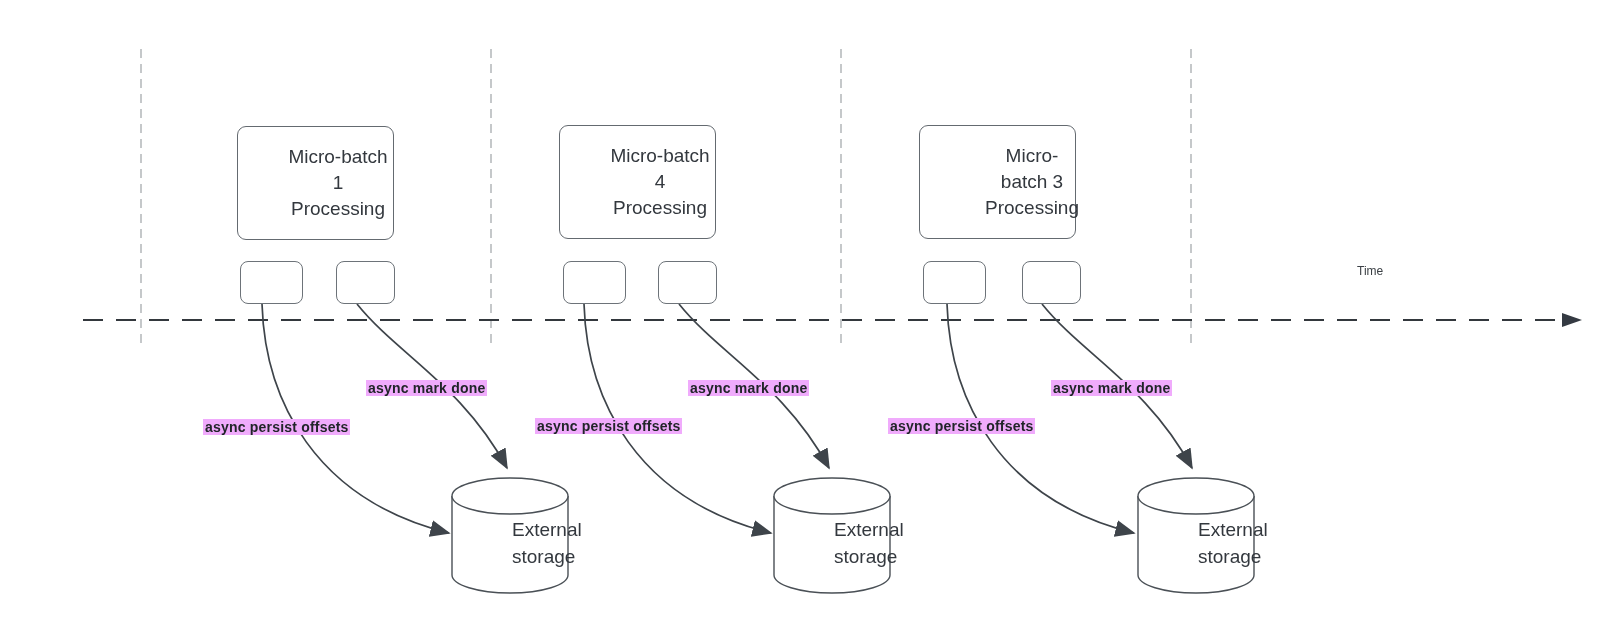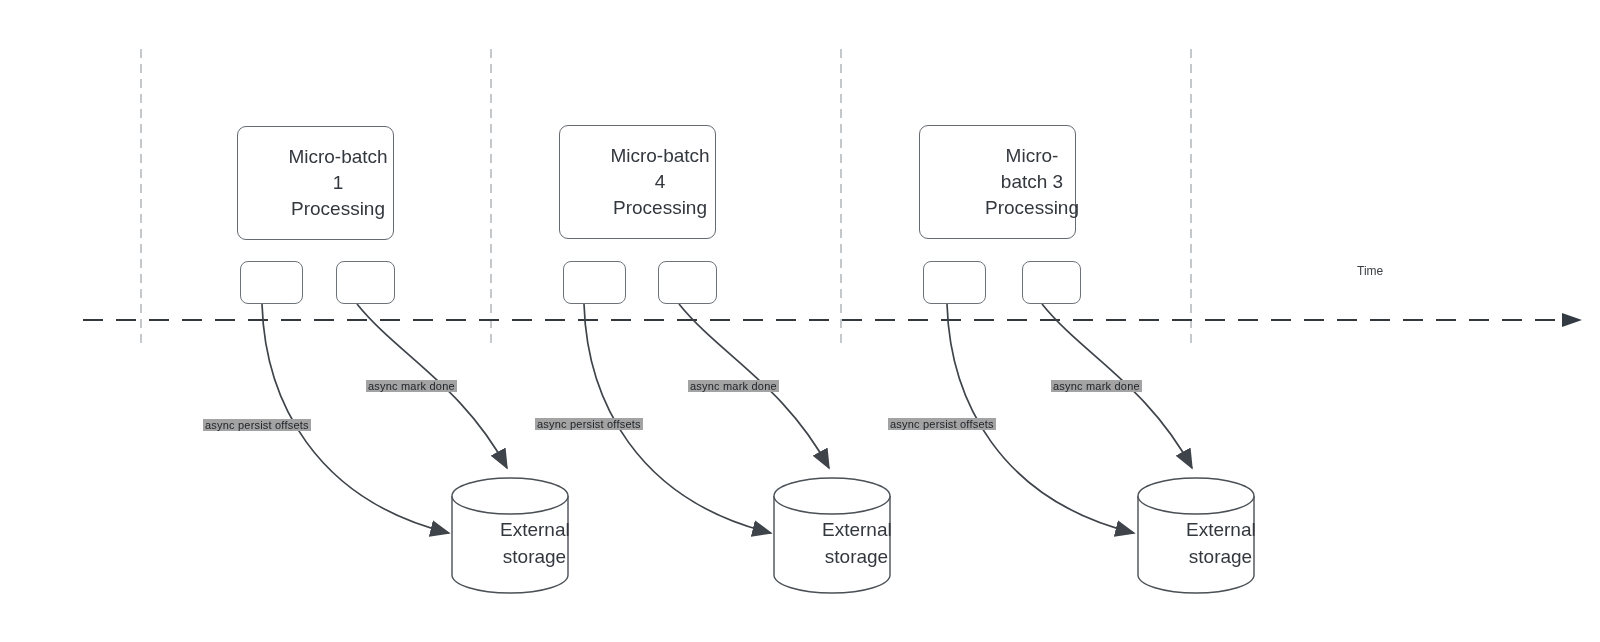--- a/index.html
+++ b/index.html
@@ -51,34 +51,34 @@
   .task-box.narrow{ width: 59px; }
   .cylinder {
     position: absolute;
     width: 118px;
     height: 117px;
     z-index: 2;
   }
   .cylinder svg { position: absolute; left: 0; top: 0; }
   .cyl-label {
     position: absolute;
-    left: 4px; right: 0;
+    left: 16px; right: 0;
     top: 39px;
-    text-align: center;
+    text-align: left;
     font-size: 19px;
     line-height: 27px;
     color: #33383e;
   }
   .edge-label {
     position: absolute;
-    font-size: 11px;
-    font-weight: normal;
+    font-size: 14px;
+    font-weight: bold;
     letter-spacing: 0.2px;
     color: #212529;
-    background: #a3a3a3;
+    background: #f0abfc;
     padding: 0 2px;
     white-space: nowrap;
     z-index: 3;
   }
   .time-label {
     position: absolute;
     left: 1357px;
     top: 258px;
     font-size: 12px;
     line-height: 26px;

